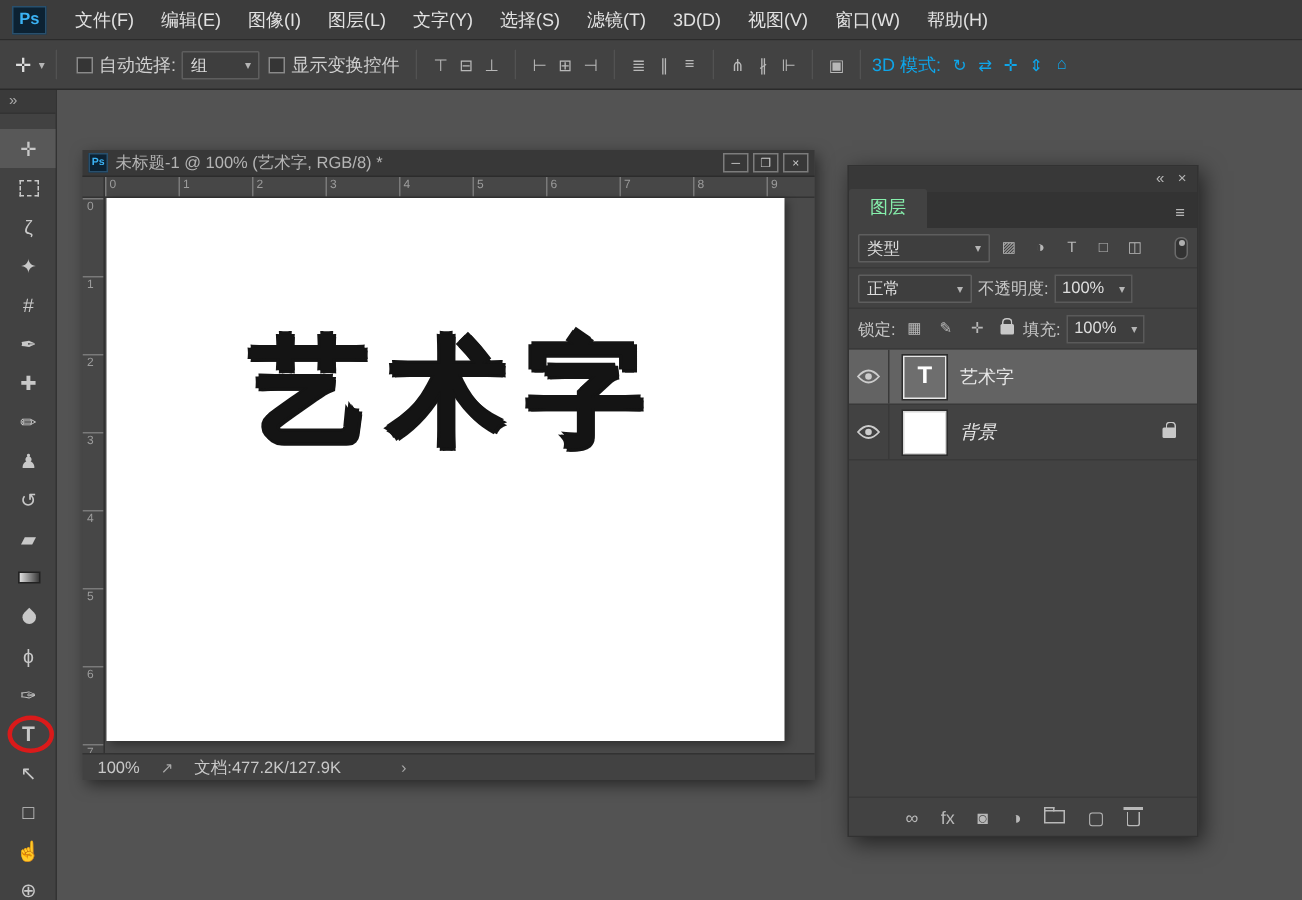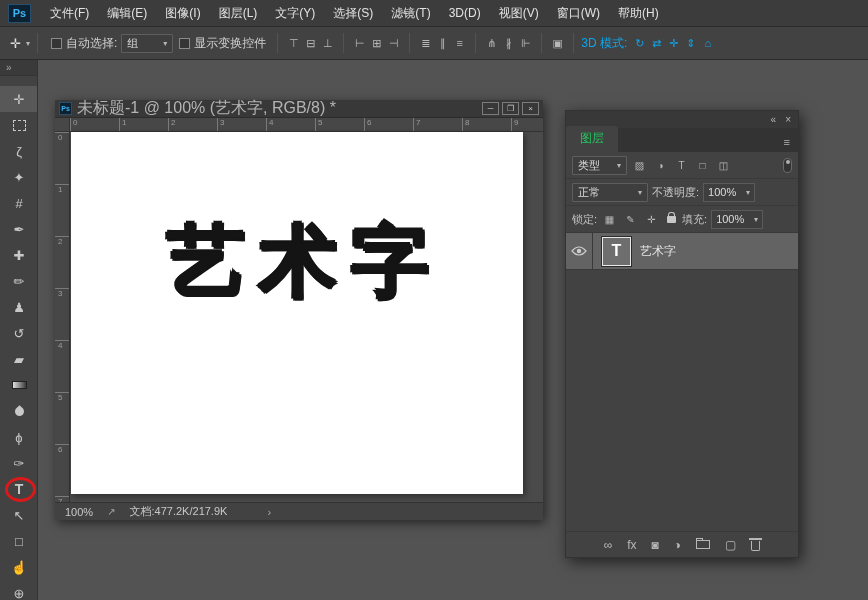--- a/index.html
+++ b/index.html
@@ -21,21 +21,21 @@
   .opt-toolicon { color:#ddd; font-size:13px; margin:0 2px 0 4px; }
   .caret { color:#b5b5b5; font-size:8px; margin-left:3px; }
   .vsep { width:1px; height:20px; background:#333; border-right:1px solid #525252; margin:0 7px; flex:none; }
   .checkbox { width:11px; height:11px; border:1px solid #8a8a8a; background:#353535; display:inline-block;
               margin:0 4px 0 6px; flex:none; }
   .opt-label { color:#cfcfcf; font-size:12px; margin-right:4px; white-space:nowrap; }
   .opt-label.dim, .opt-icon.dim { color:#0ea5e9; }
   .select { display:flex; align-items:center; justify-content:space-between; background:#3e3e3e;
             border:1px solid #5e5e5e; border-radius:1px; height:19px; padding:0 5px; font-size:11px;
             color:#ddd; cursor:pointer; }
-  .w52 { width:52px; } .w70 { width:55px; } .w95 { width:76px;justify-content:space-between; }
+  .w52 { width:52px; } .w70 { width:88px; } .w95 { width:76px;justify-content:space-between; }
   .opt-icon { width:17px; text-align:center; color:#b8b8b8; font-size:11px; flex:none; }
 
   
   .toolbar { position:absolute; top:60px; left:0; width:38px; height:540px; background:#424242;
              border-right:1px solid #333; overflow:hidden; }
   .collapse-chip { height:16px; color:#a8a8a8; font-size:10px; padding-left:6px; line-height:16px;
                    background:#3a3a3a; border-bottom:1px solid #333; cursor:pointer; }
   .tools { padding-top:10px; }
   .tool { height:26px; width:38px; display:flex; align-items:center; justify-content:center;
           color:#c8c8c8; font-size:13px; cursor:pointer; }
@@ -51,21 +51,21 @@
                 border:3px solid #da1a1a; border-radius:50%; pointer-events:none; z-index:30; }
 
   
   .docwin { position:absolute; left:55px; top:100px; width:488px; height:420px; background:#4a4a4a;
             box-shadow:2px 3px 10px rgba(0,0,0,.55); }
   .doc-titlebar { height:18px; background:#383838; border-bottom:1px solid #2c2c2c; display:flex;
                   align-items:center; padding:0 4px; }
   .doc-icon { width:13px; height:13px; background:#0c2233; color:#3bb3f5; font-size:7px; font-weight:bold;
               display:flex; align-items:center; justify-content:center; border:1px solid #28506e;
               margin-right:5px; flex:none; }
-  .doc-title { color:#b4b4b4; font-size:16px; white-space:nowrap; overflow:hidden; flex:1; }
+  .doc-title { color:#b4b4b4; font-size:11px; white-space:nowrap; overflow:hidden; flex:1; }
   .winbtn { width:17px; height:13px; border:1px solid #7c7c7c; display:flex; align-items:center;
             justify-content:center; font-size:8px; color:#ccc; margin-left:3px; flex:none; cursor:pointer; }
   .doc-body { position:relative; height:384px; }
   .ruler-corner { position:absolute; left:0; top:0; width:15px; height:14px; background:#474747;
                   border-right:1px solid #333; border-bottom:1px solid #333; }
   .h-ruler { position:absolute; left:15px; top:0; right:0; height:14px; background:#474747;
              border-bottom:1px solid #333; display:flex; overflow:hidden; }
   .hcell { width:49px; flex:none; border-left:1px solid #7a7a7a; color:#9c9c9c; font-size:8px;
            padding-left:2px; }
   .v-ruler { position:absolute; left:0; top:14px; width:15px; bottom:0; background:#474747;
@@ -86,21 +86,21 @@
   .st-chev { color:#a8a8a8; }
 
   
   .layers-panel { position:absolute; left:565px; top:110px; width:234px; height:448px; background:#424242;
                   border:1px solid #323232; box-shadow:3px 4px 14px rgba(0,0,0,.6); display:flex;
                   flex-direction:column; }
   .panel-topbar { height:17px; background:#383838; display:flex; align-items:center;
                   justify-content:flex-end; gap:9px; padding:0 7px; color:#b5b5b5; flex:none; }
   .panel-topbar span { font-size:10px; cursor:pointer; }
   .panel-tabs { height:24px; background:#333333; display:flex; align-items:flex-end; flex:none; }
-  .panel-tab { background:#424242; color:#22c55e; font-size:12px; padding:4px 14px 5px;
+  .panel-tab { background:#424242; color:#86efac; font-size:12px; padding:4px 14px 5px;
                border-radius:2px 2px 0 0; cursor:pointer; }
   .panel-menu { margin-left:auto; margin-right:8px; color:#b5b5b5; font-size:11px; padding-bottom:4px;
                 cursor:pointer; }
   .filter-row, .blend-row, .lock-row { height:27px; display:flex; align-items:center; padding:0 6px;
                 gap:4px; border-bottom:1px solid #393939; flex:none; }
   .p-icon { width:17px; text-align:center; color:#b8b8b8; font-size:10px; flex:none; cursor:pointer; }
   .p-label { color:#c6c6c6; font-size:11px; white-space:nowrap; }
   .field { display:flex; align-items:center; justify-content:space-between; background:#3e3e3e;
            border:1px solid #5a5a5a; height:19px; padding:0 4px; font-size:11px; color:#ddd;
            width:52px; flex:none; cursor:pointer; }
@@ -299,21 +299,21 @@
       </div>
       <div class="canvas-area">
         <div class="canvas">
           <div class="art-text">艺术字</div>
         </div>
       </div>
     </div>
     <div class="doc-statusbar">
       <span class="st-zoom">100%</span>
       <span class="st-icon">↗</span>
-      <span class="st-doc">文档:477.2K/217.9K</span>
+      <span class="st-doc">文档:477.2K/127.9K</span>
       <span class="st-chev">›</span>
     </div>
   </div>
 
   <div class="layers-panel">
     <div class="panel-topbar">
       <span>«</span>
       <span>×</span>
     </div>
     <div class="panel-tabs">
@@ -361,20 +361,31 @@
       <div class="layer-row selected">
         <span class="eye-cell">
           <svg width="16" height="10" viewBox="0 0 16 10">
               <path d="M1 5 Q8 -3 15 5 Q8 13 1 5 Z" fill="none" stroke="#cccccc" stroke-width="1.2"></path>
               <circle cx="8" cy="5" r="2.2" fill="#cccccc"></circle>
             </svg>
         </span>
         <span class="thumb thumb-text">T</span>
         <span class="layer-name">艺术字</span>
       </div>
+      <div class="layer-row">
+        <span class="eye-cell">
+          <svg width="16" height="10" viewBox="0 0 16 10">
+              <path d="M1 5 Q8 -3 15 5 Q8 13 1 5 Z" fill="none" stroke="#cccccc" stroke-width="1.2"></path>
+              <circle cx="8" cy="5" r="2.2" fill="#cccccc"></circle>
+            </svg>
+        </span>
+        <span class="thumb thumb-bg"></span>
+        <span class="layer-name italic">背景</span>
+        <span class="mini-lock bg-lock"></span>
+      </div>
     </div>
     <div class="panel-bottombar">
       <span class="b-icon">∞</span>
       <span class="b-icon">fx</span>
       <span class="b-icon">◙</span>
       <span class="b-icon">◑</span>
       <span class="b-icon">
           <span class="icon-folder"></span>
         </span>
       <span class="b-icon">▢</span>

